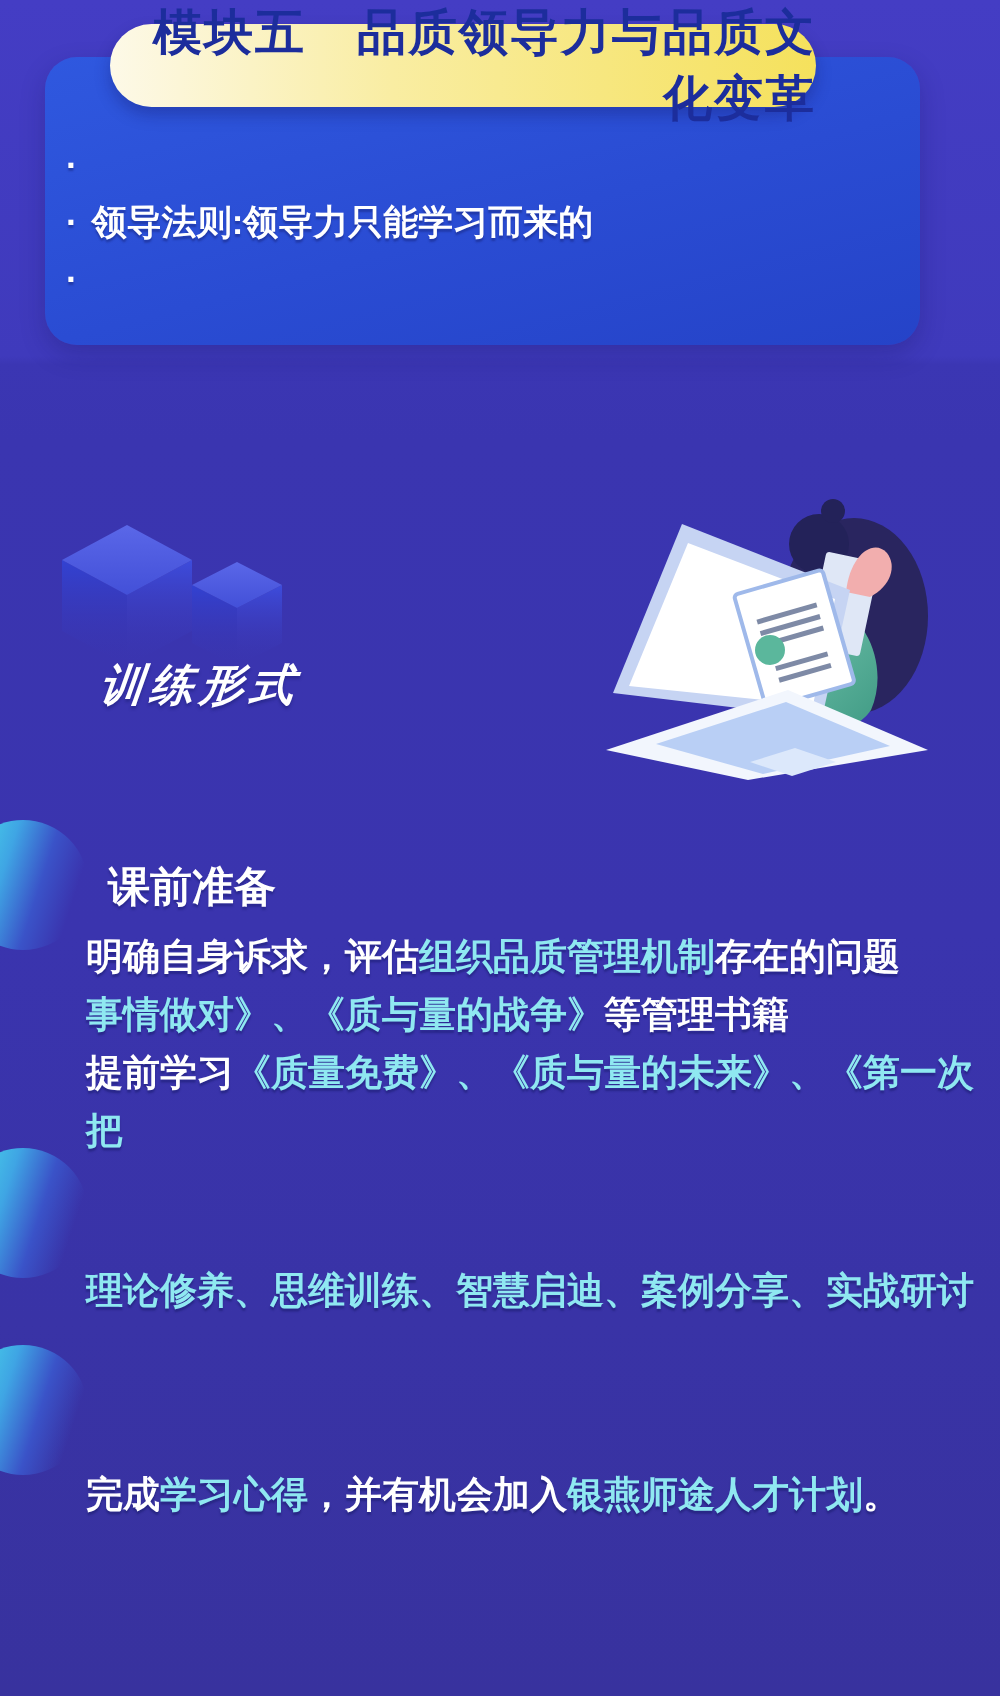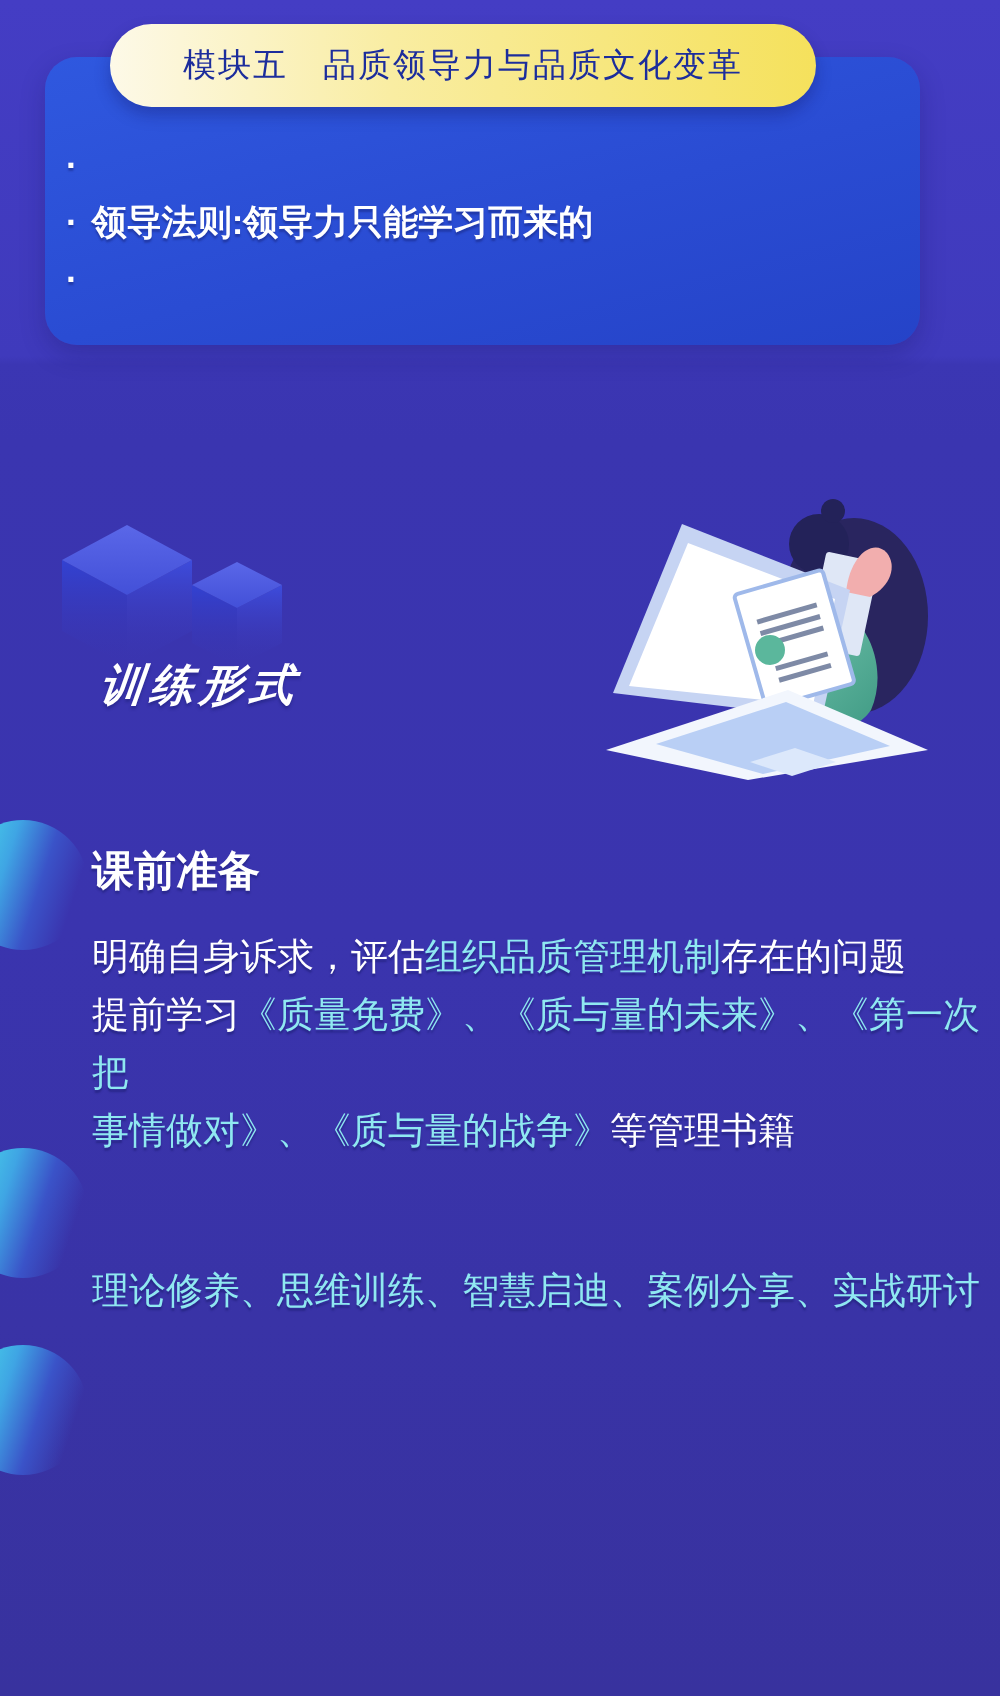--- a/index.html
+++ b/index.html
@@ -12,21 +12,21 @@
   .module-card{
     position:absolute;left:45px;top:57px;width:875px;height:288px;
     border-radius:32px;
     background:linear-gradient(165deg,#2f58df 0%,#2a4cd3 55%,#2543c8 100%);
     box-shadow:0 10px 24px rgba(18,18,90,.25);
   }
   .badge{
     position:absolute;left:110px;top:24px;width:706px;height:83px;border-radius:42px;
     background:linear-gradient(90deg,#fdf9e8 0%,#f9eda2 40%,#f5e15c 100%);
     display:flex;align-items:center;justify-content:center;
-    font-size:33px;font-weight:400;color:#1c2d9c;letter-spacing:2px;
+    font-size:49px;font-weight:700;color:#1c2d9c;letter-spacing:2px;
     box-shadow:0 8px 16px rgba(18,18,90,.30);
     text-align:right;
   }
   .bullets{position:absolute;left:66px;top:136px;width:810px;margin:0;padding:0;}
   .bullets li{
     list-style:none;display:flex;align-items:baseline;
     font-size:35px;font-weight:800;color:#ffffff;line-height:57px;
     text-shadow:0 3px 2px rgba(15,20,90,.35);
   }
   .bullets .marker{margin-right:14px;}
@@ -38,27 +38,27 @@
     transform:skewX(-6deg);letter-spacing:6px;
     text-shadow:0 3px 3px rgba(15,20,90,.35);
   }
   .laptop{position:absolute;left:598px;top:498px;width:332px;height:284px;}
   
   .sphere{
     position:absolute;left:-42px;width:130px;height:130px;border-radius:50%;
     background:linear-gradient(108deg,#49d9ea 8%,#3fa5e4 36%,#3a53c8 60%,rgba(58,52,178,0) 82%);
   }
   .sec-heading{
-    position:absolute;left:92px;margin:0;
+    position:absolute;left:92px;margin:16px;
     font-size:42px;font-weight:800;color:#ffffff;line-height:52px;
     text-shadow:0 3px 2px rgba(15,20,90,.35);
   }
   .sec-para{
-    position:absolute;left:92px;width:890px;margin:0;
-    font-size:37px;font-weight:400;line-height:58px;
+    position:absolute;left:86px;width:890px;margin:0;
+    font-size:37px;font-weight:700;line-height:58px;
     text-shadow:0 3px 2px rgba(15,20,90,.40);
   }
   .sec-para.wide-lh{line-height:60px;}
   .wh{color:#ffffff;}
   .cy{color:#8fe8f1;}
   .s1-sphere{top:820px;} .s1-h{top:845px;} .s1-p{top:928px;}
   .s2-sphere{top:1148px;} .s2-h{top:1186px;} .s2-p{top:1262px;}
   .s3-sphere{top:1345px;} .s3-h{top:1384px;} .s3-p{top:1465px;}
 </style>
 </head>
@@ -134,26 +134,27 @@
     <circle cx="172" cy="152" r="15" fill="#5bb79c"></circle>
     <polygon points="8,252 190,192 330,252 150,282" fill="#f2f6fd"></polygon>
     <polygon points="58,246 188,204 292,248 165,276" fill="#b9cff5"></polygon>
     <polygon points="152,264 197,250 238,264 194,278" fill="#dce8fb"></polygon>
   </svg>
 
   <div class="sphere s1-sphere"></div>
   <h2 class="sec-heading s1-h">课前准备</h2>
   <div class="sec-para s1-p">
     <div><span class="wh">明确自身诉求，评估</span><span class="cy">组织品质管理机制</span><span class="wh">存在的问题</span></div>
+    <div><span class="cy">事情做对》、《质与量的战争》</span><span class="wh">等管理书籍</span></div>
     <div><span class="wh">提前学习</span><span class="cy">《质量免费》、《质与量的未来》、《第一次把</span></div>
-    <div><span class="cy">事情做对》、《质与量的战争》</span><span class="wh">等管理书籍</span></div>
   </div>
 
   <div class="sphere s2-sphere"></div>
   <div class="sec-para s2-p">
     <div><span class="cy">理论修养、思维训练、智慧启迪、案例分享、实战研讨</span></div>
   </div>
 
   <div class="sphere s3-sphere"></div>
   <div class="sec-para wide-lh s3-p">
+    <div><span class="wh">完成</span><span class="cy">学习心得</span><span class="wh">，并有机会加入</span><span class="cy">银燕师途人才计划</span><span class="wh">。</span></div>
   </div>
 
 </div>
 
 </body></html>

